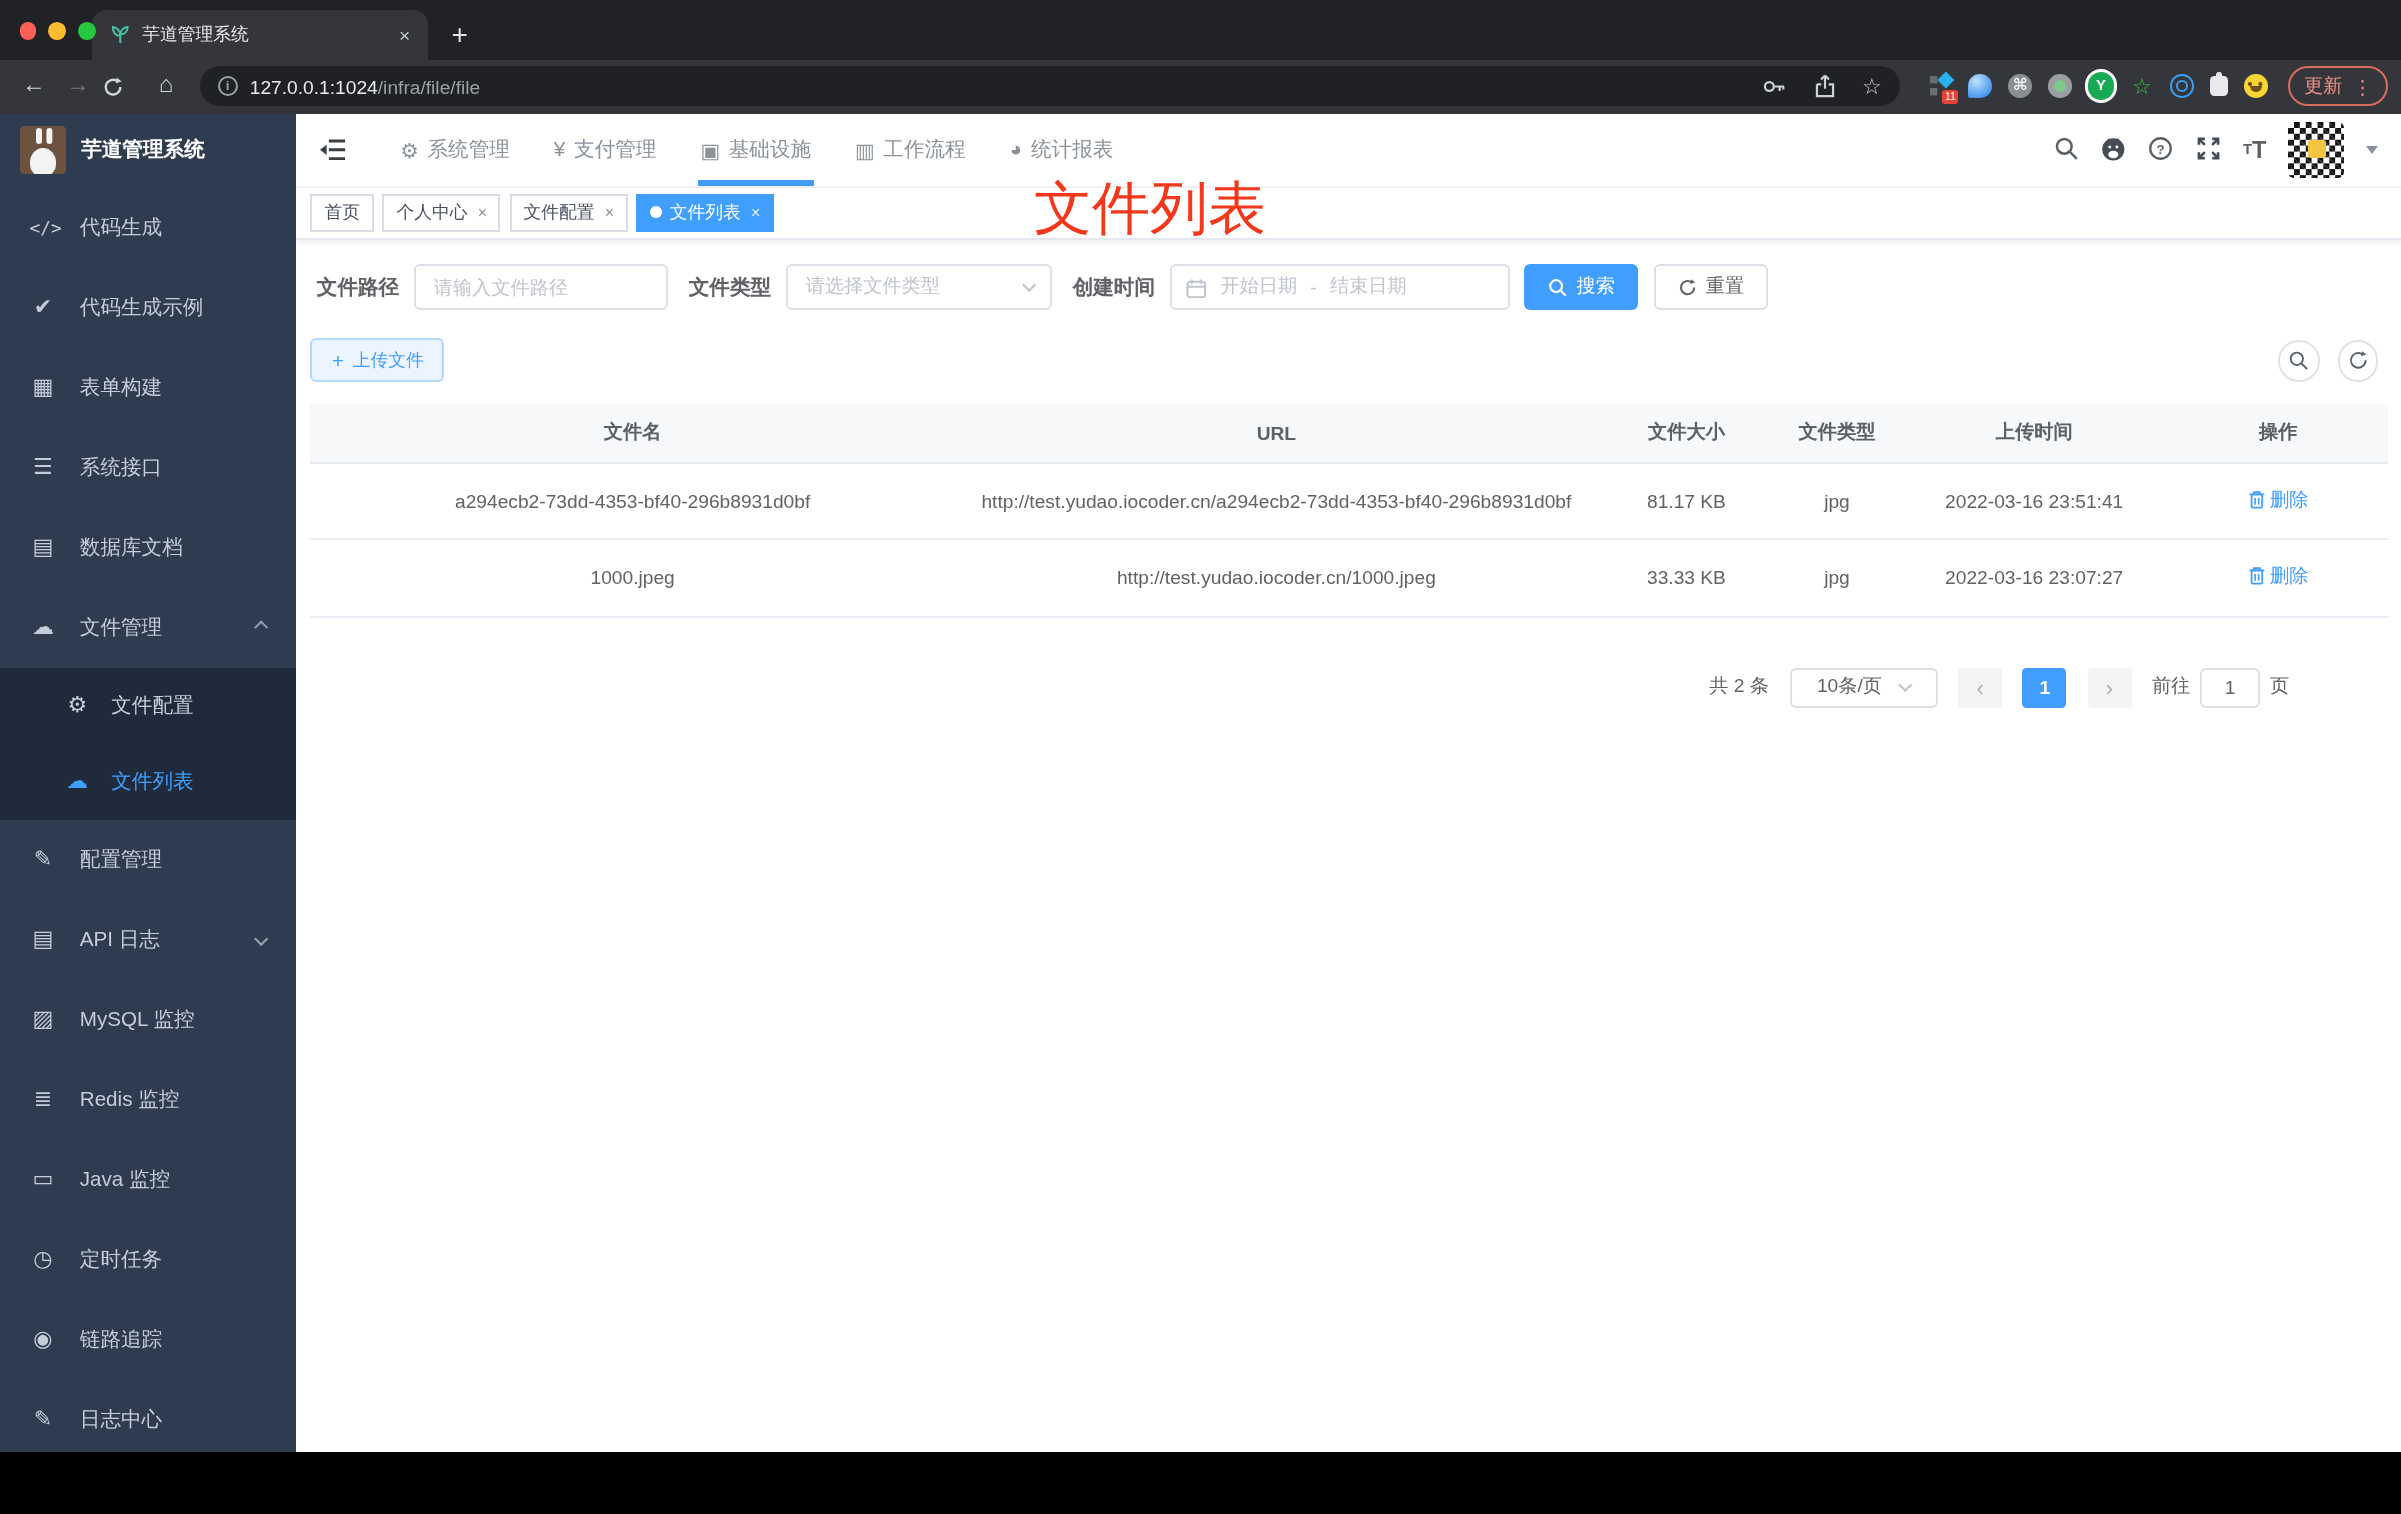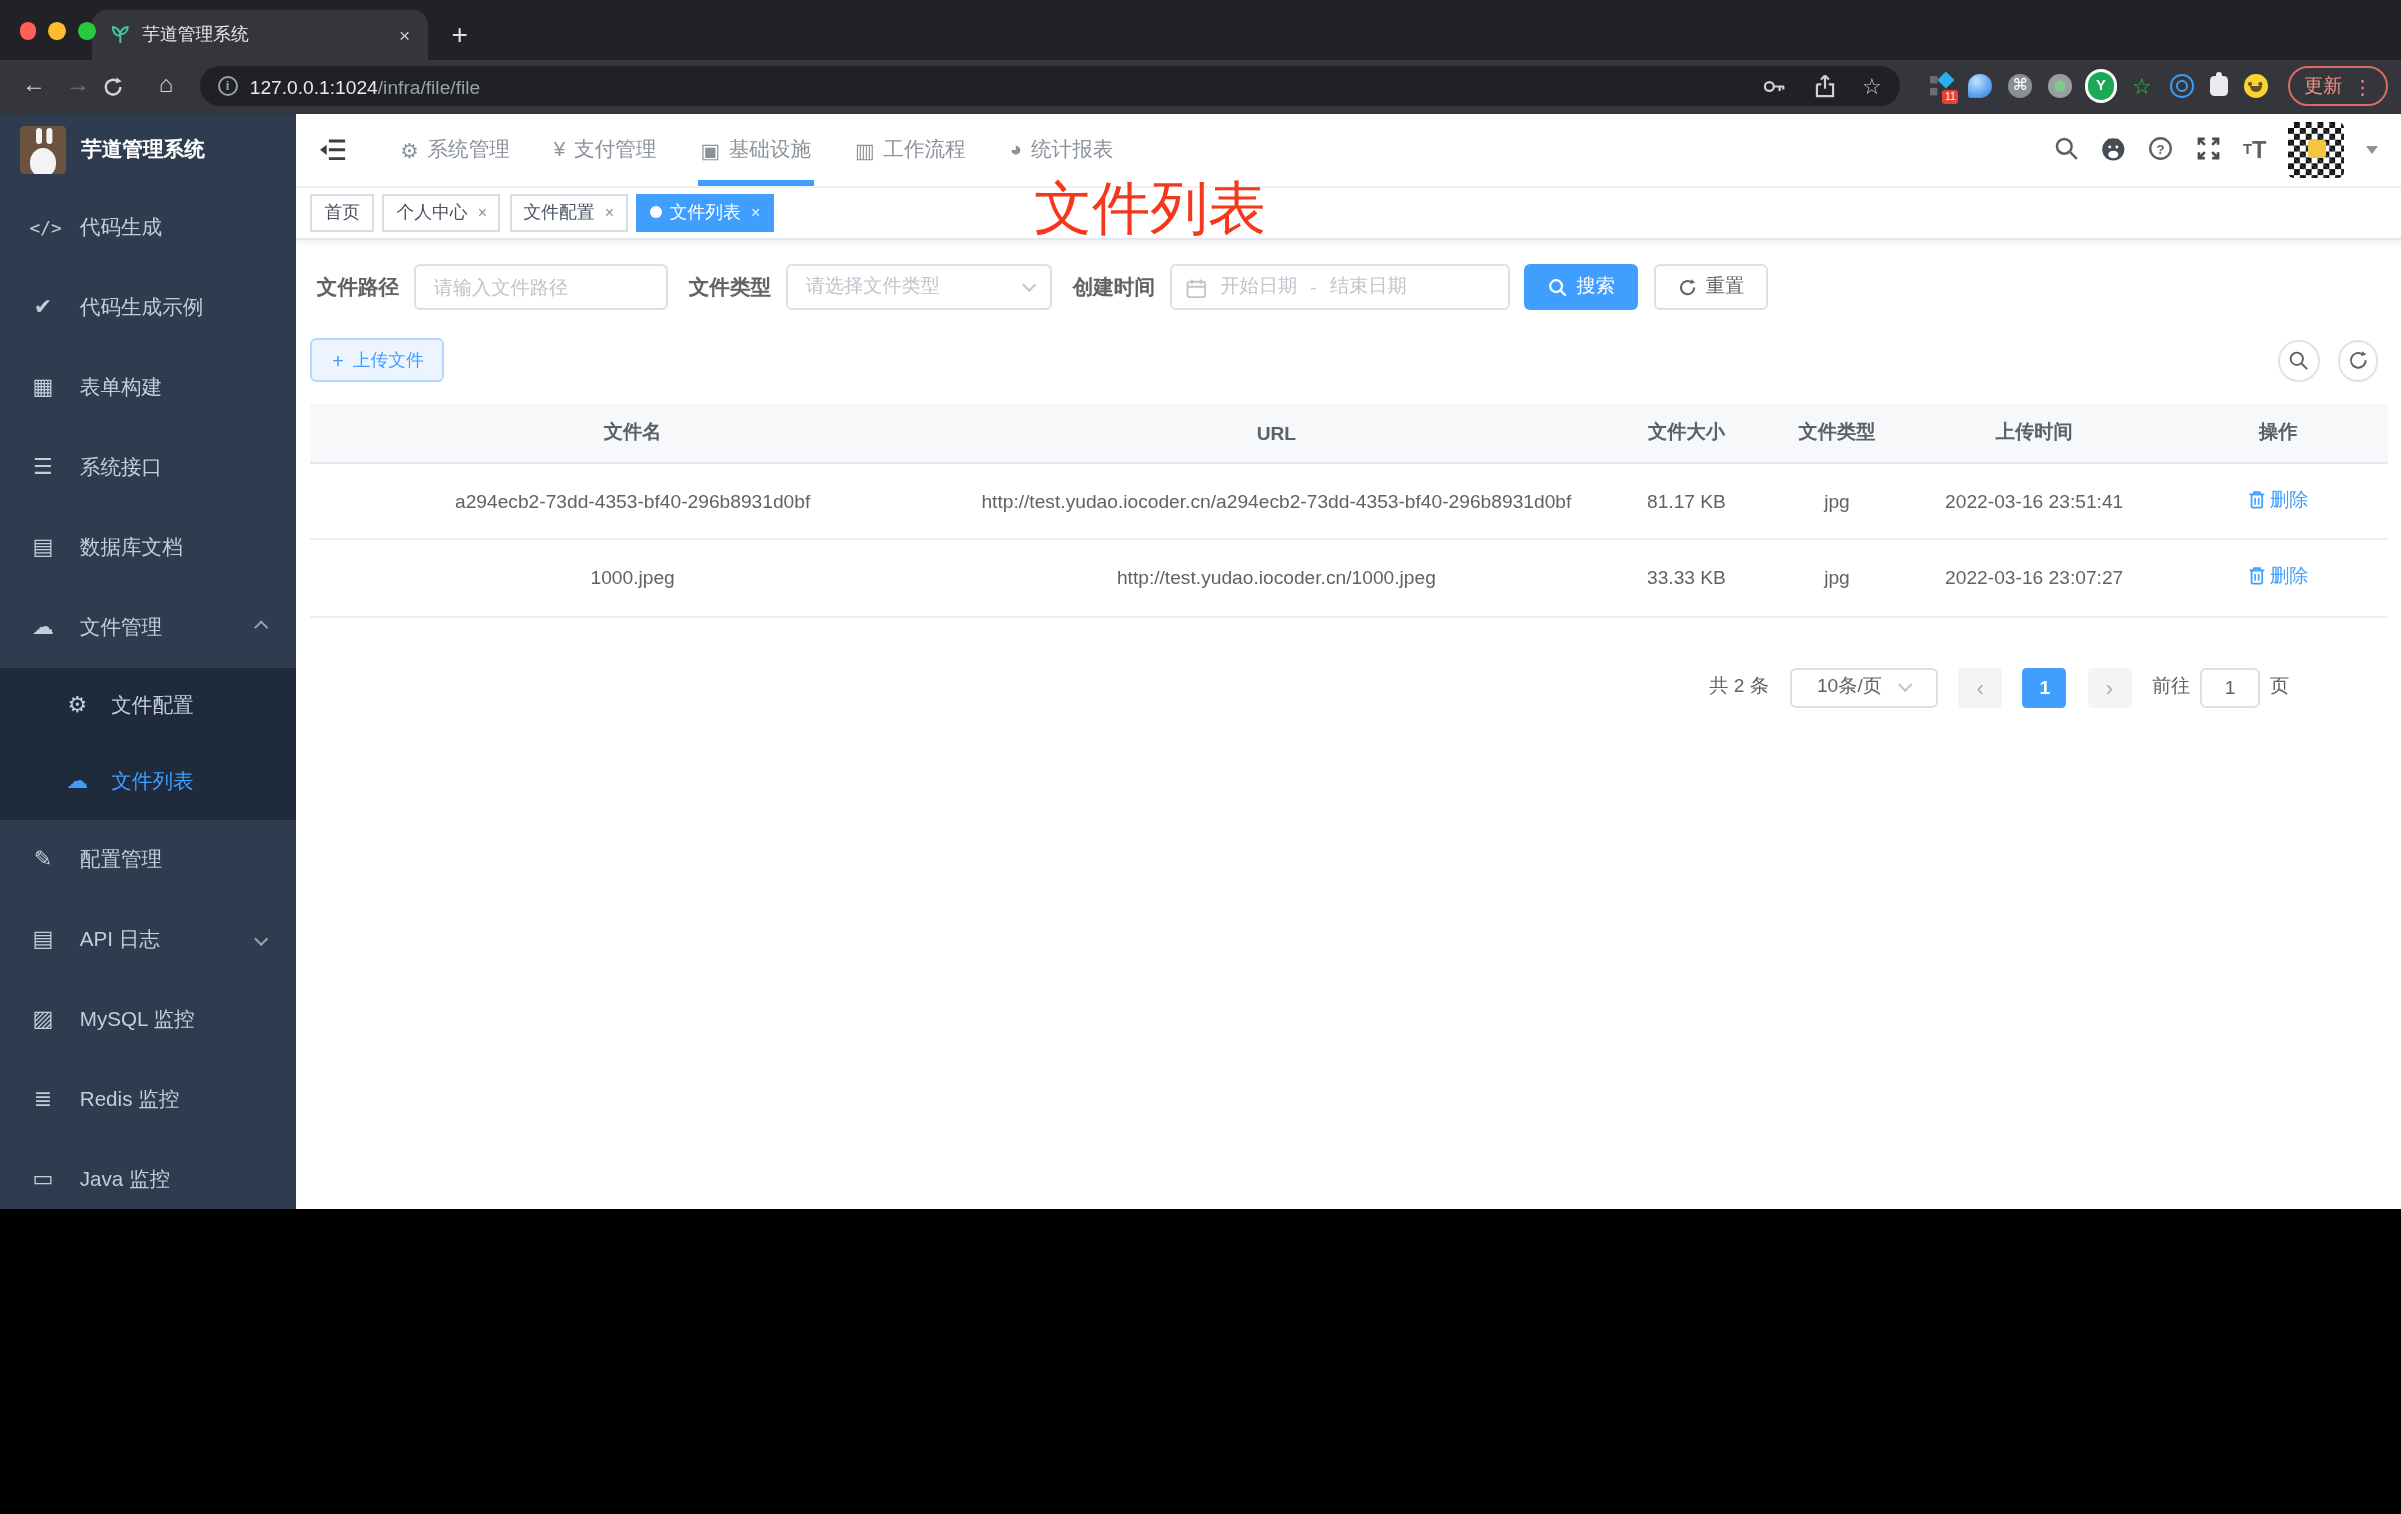--- a/index.html
+++ b/index.html
@@ -1,18 +1,18 @@
 <!DOCTYPE html>
 <html style="font-size:11.8px"><head>
 <meta charset="utf-8">
 <style>
 * { box-sizing: border-box; margin: 0; padding: 0; }
 html,body { background:#000; }
 body { font-family:"Liberation Sans","DejaVu Sans",sans-serif; }
-#viewport { width:2401px; height:1209px; overflow:hidden; }
+#viewport { width:2401px; height:1452px; overflow:hidden; }
 #wrap { width:1201px; height:757px; transform:scale(2); transform-origin:0 0; background:#fff; position:relative; }
 
 
 .tabstrip { height:29.5px; background:#212226; display:flex; align-items:flex-end; position:relative; }
 .lights { position:absolute; left:9.6px; top:11px; display:flex; gap:5.9px; }
 .light { width:8.9px; height:8.9px; border-radius:50%; }
 .l-red{background:#ff5f57}.l-yellow{background:#febc2e}.l-green{background:#28c840}
 .tab { margin-left:46px; width:168px; height:25px; background:#35363b; border-radius:7.4px 7.4px 0 0; display:flex; align-items:center; padding:0 8.9px; color:#e8eaed; font-size:8.9px; gap:5.9px; }
 .tab-title { flex:1; white-space:nowrap; overflow:hidden; }
 .tab-close { color:#c8cbce; font-size:9.6px; }

